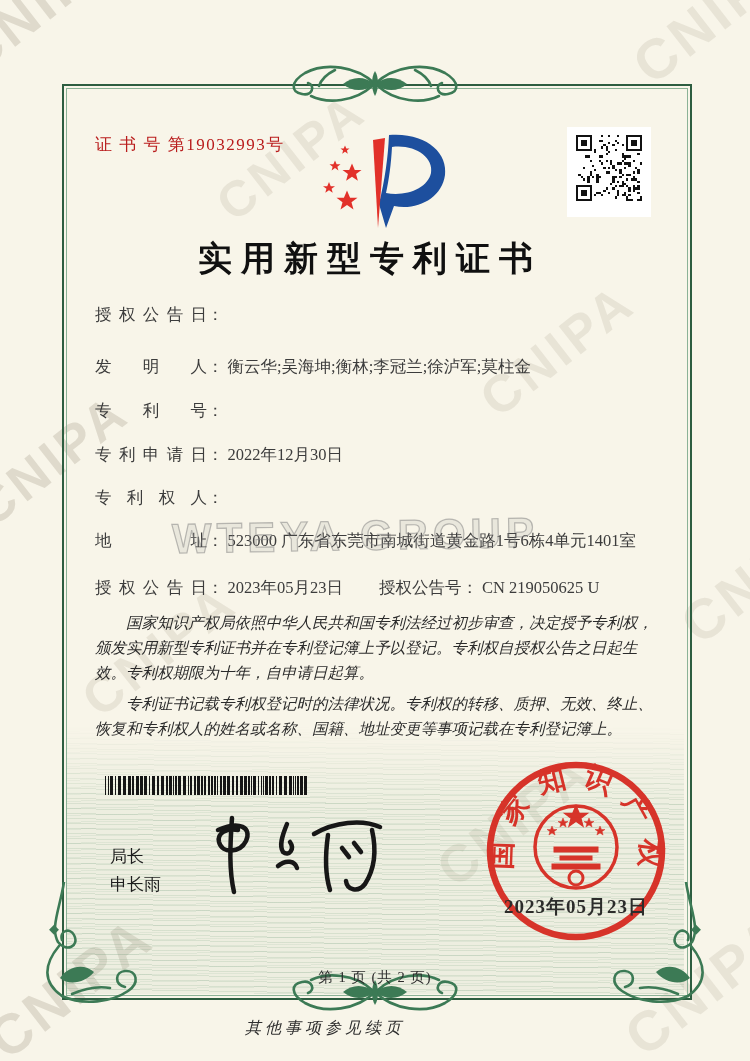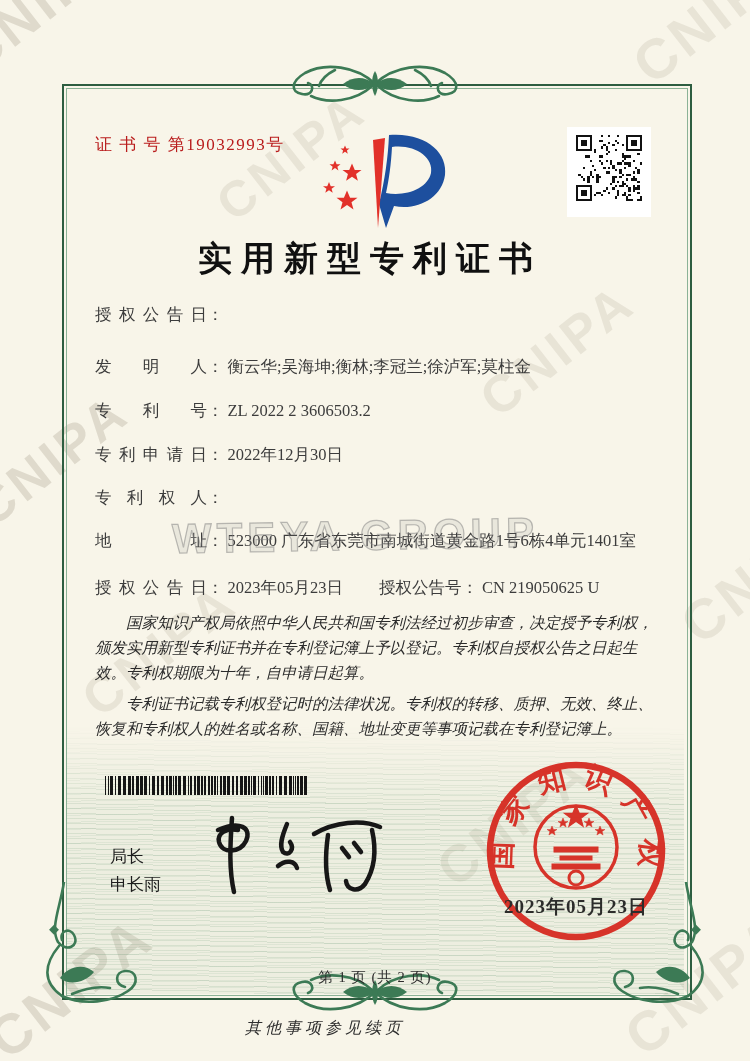--- a/index.html
+++ b/index.html
@@ -329,21 +329,20 @@
       <span class="colon">：</span>
   </div>
   <div class="frow" style="top:52px;">
     <span class="flabel">发明人</span>
       <span class="colon">：</span>
     <span class="fvalue">衡云华;吴海坤;衡林;李冠兰;徐泸军;莫柱金</span>
   </div>
   <div class="frow" style="top:96px;">
     <span class="flabel">专利号</span>
       <span class="colon">：</span>
-    <span class="fvalue">ZL 2022 2 3606503.2</span>
   </div>
   <div class="frow" style="top:140px;">
     <span class="flabel">专利申请日</span>
       <span class="colon">：</span>
     <span class="fvalue">2022年12月30日</span>
   </div>
   <div class="frow" style="top:183px;">
     <span class="flabel">专利权人</span>
       <span class="colon">：</span>
   </div>

